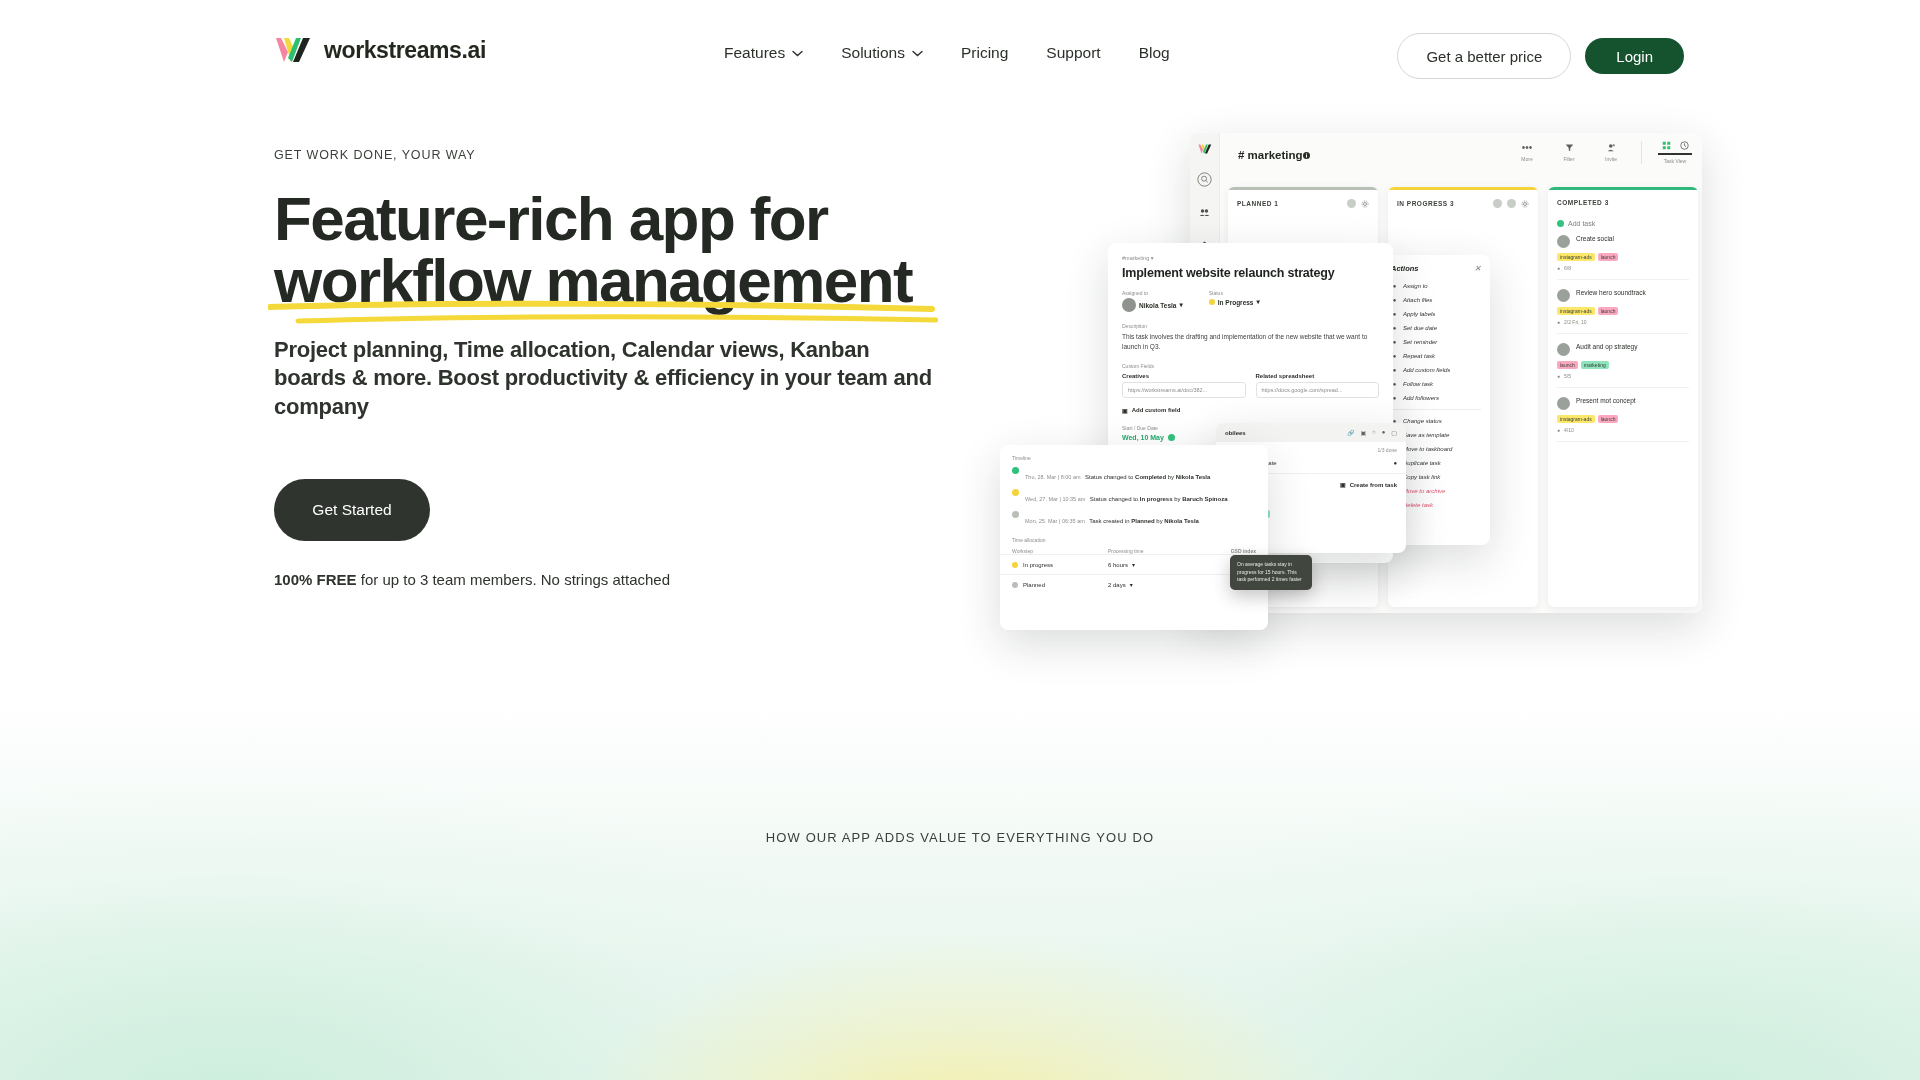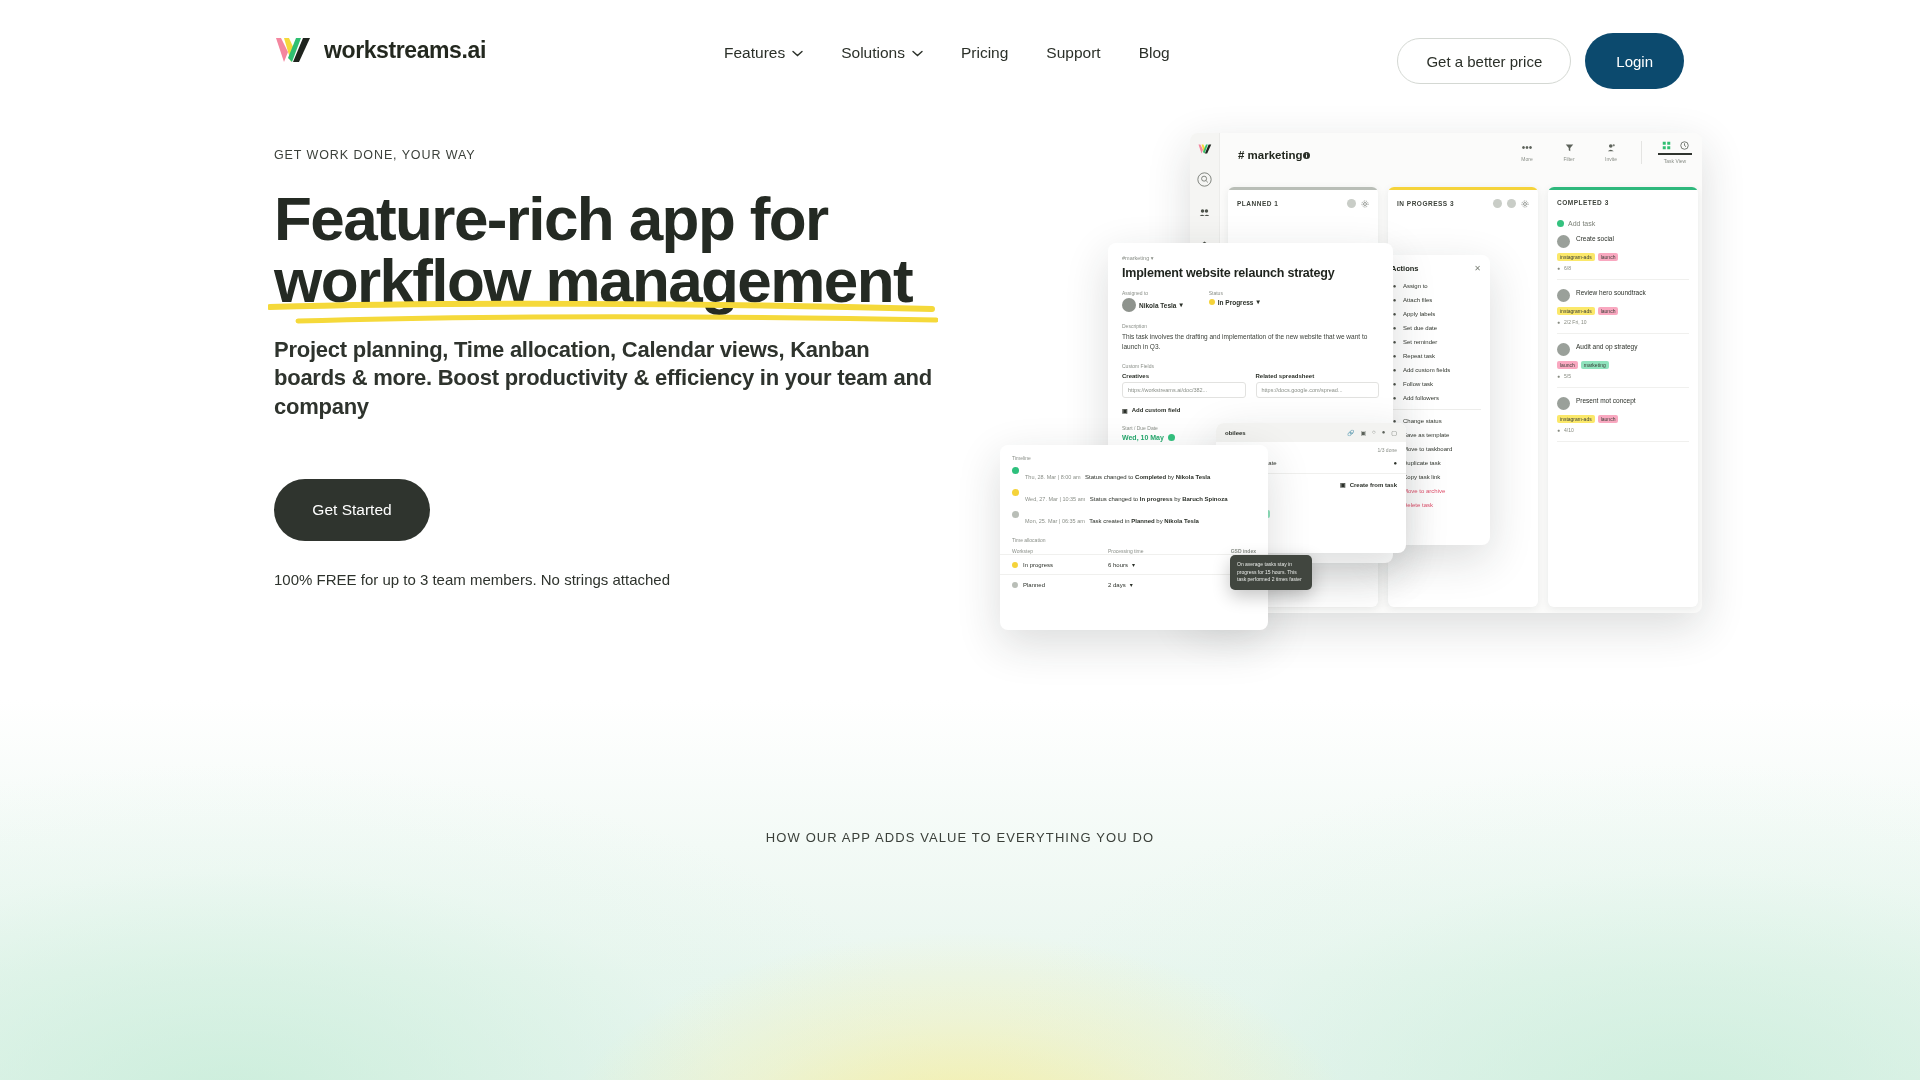--- a/index.html
+++ b/index.html
@@ -35,22 +35,22 @@
   .nav-item { font-size: 15.5px; color: #2b3029; display: flex; align-items: center; gap: 7px; cursor: pointer; white-space: nowrap; }
   .chev { width: 11px; height: 7px; display: block; }
 
   .header-actions { position: absolute; right: 236px; top: 33px; display: flex; align-items: center; gap: 14px; }
   .btn-ghost {
     height: 46px; padding: 0 28px; border: 1px solid #d4d8d3; border-radius: 999px;
     background: #fff; font-size: 15px; color: #2b3029; display: flex; align-items: center; cursor: pointer;
     font-family: "Liberation Sans", sans-serif;
   }
   .btn-dark {
-    height: 56px; padding: 0 31px; border: none; border-radius: 999px;
-    background: #0c4a6e; font-size: 15px; color: #fff; display: flex; align-items: center; cursor: pointer;
+    height: 36px; padding: 0 31px; border: none; border-radius: 999px;
+    background: #14532d; font-size: 15px; color: #fff; display: flex; align-items: center; cursor: pointer;
     font-family: "Liberation Sans", sans-serif;
   }
 
   
   .hero-left { position: absolute; left: 274px; top: 148px; width: 700px; }
   .eyebrow { font-size: 12.5px; letter-spacing: 0.9px; color: #3b403a; text-transform: uppercase; }
   .hero-title {
     margin-top: 26px; font-size: 62px; line-height: 1.0; font-weight: bold;
     letter-spacing: -1.6px; color: #242a23; font-family: "Liberation Sans", sans-serif;
   }
@@ -59,21 +59,21 @@
   .hero-sub {
     margin-top: 24px; font-size: 22px; line-height: 1.29; color: #2e332d; font-weight: bold;
     max-width: 670px; letter-spacing: -0.25px;
   }
   .cta {
     margin-top: 58px; height: 62px; width: 156px; border-radius: 999px; background: #2f342e;
     color: #fff; font-size: 15.5px; display: flex; align-items: center; justify-content: center;
     cursor: pointer; border: none; font-family: "Liberation Sans", sans-serif;
   }
   .cta-note { margin-top: 30px; font-size: 15px; color: #2e332d; }
-  .cta-note b { font-weight: normal; }
+  .cta-note b { font-weight: bold; }
 
   
   .mockup { position: absolute; left: 980px; top: 125px; width: 720px; height: 520px; }
   .mk { position: absolute; background: #fff; border-radius: 8px; box-shadow: 0 14px 44px rgba(30,40,35,0.16); overflow: hidden; }
 
   
   .mk-board { left: 210px; top: 8px; width: 512px; height: 480px; background: #fbfbfa; }
   .board-rail { position: absolute; left: 0; top: 0; width: 30px; height: 100%; background: #f5f5f3; border-right: 1px solid #ececea;
                 display: flex; flex-direction: column; align-items: center; padding-top: 10px; gap: 16px; }
   .rail-logo { width: 15px; height: 12px; }
@@ -119,21 +119,21 @@
   .sec-lb { font-size: 5px; color: #8a8f88; padding: 11px 14px 0; }
   .sec-txt { font-size: 6.5px; line-height: 1.5; color: #3a3f38; padding: 3px 14px 0; }
   .fields { display: flex; gap: 10px; padding: 4px 14px 0; }
   .field { flex: 1; }
   .field-lb { font-size: 6px; font-weight: bold; color: #2b3029; margin-bottom: 3px; }
   .field-in { border: 1px solid #e2e2e0; border-radius: 3px; font-size: 5.5px; color: #8a8f88; padding: 4px 5px; }
   .addcf { font-size: 6px; font-weight: bold; color: #2b3029; padding: 9px 14px 0; display: flex; align-items: center; gap: 4px; }
   .due { font-size: 7px; font-weight: bold; color: #27a96e; padding: 3px 14px 0; display: flex; align-items: center; gap: 4px; }
 
   
-  .mk-act { left: 402px; top: 130px; width: 108px; height: 290px; }
+  .mk-act { left: 402px; top: 130px; width: 108px; height: 290px; font-style: italic; }
   .act-head { display: flex; justify-content: space-between; align-items: center; padding: 9px 9px 6px; }
   .act-title { font-size: 7.5px; font-weight: bold; color: #22271f; }
   .act-x { font-size: 8px; color: #7d8279; }
   .act-it { display: flex; align-items: center; gap: 5px; padding: 3.5px 9px; font-size: 6px; color: #32372f; }
   .act-it.danger { color: #e0506c; }
   .act-ic { width: 7px; height: 7px; flex: 0 0 7px; color: #4d524a; display: flex; align-items: center; justify-content: center; }
   .act-it.danger .act-ic { color: #e0506c; }
   .act-div { height: 1px; background: #ededeb; margin: 4px 9px; }
 
   

